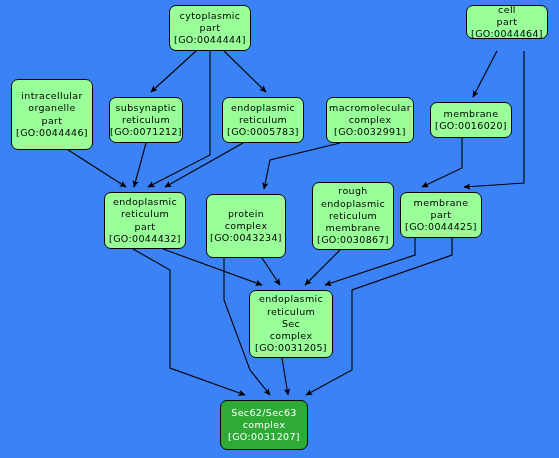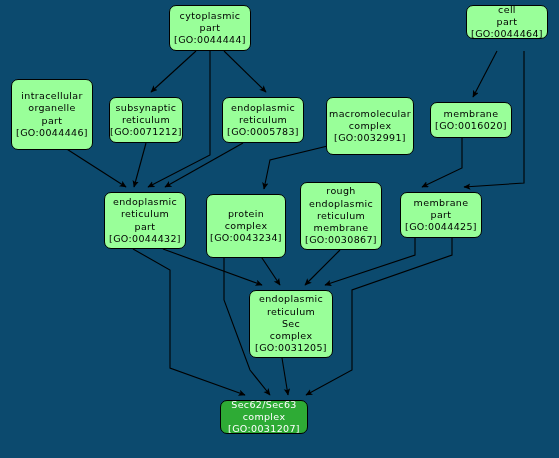--- a/index.html
+++ b/index.html
@@ -4,21 +4,21 @@
 <style>
   html, body {
     margin: 0;
     padding: 0;
     background: #ffffff;
   }
   #canvas {
     position: relative;
     width: 559px;
     height: 458px;
-    background: #0c4a6e;
+    background: #3b82f6;
     font-family: "DejaVu Sans", sans-serif;
     overflow: hidden;
   }
   #edge-layer {
     position: absolute;
     left: 0;
     top: 0;
     width: 559px;
     height: 458px;
   }
@@ -108,59 +108,59 @@
       <div class="go-node" style="left: 109px; top: 97px; width: 74px; height: 46px;">
         <span class="nm">subsynaptic
 reticulum</span>
         <span class="gid">[GO:0071212]</span>
       </div>
       <div class="go-node" style="left: 222px; top: 97px; width: 82px; height: 46px;">
         <span class="nm">endoplasmic
 reticulum</span>
         <span class="gid">[GO:0005783]</span>
       </div>
-      <div class="go-node" style="left: 326px; top: 97px; width: 88px; height: 58px;">
+      <div class="go-node" style="left: 326px; top: 97px; width: 88px; height: 46px;">
         <span class="nm">macromolecular
 complex</span>
         <span class="gid">[GO:0032991]</span>
       </div>
       <div class="go-node" style="left: 430px; top: 102px; width: 82px; height: 36px;">
         <span class="nm">membrane</span>
         <span class="gid">[GO:0016020]</span>
       </div>
       <div class="go-node" style="left: 104px; top: 192px; width: 82px; height: 57px;">
         <span class="nm">endoplasmic
 reticulum
 part</span>
         <span class="gid">[GO:0044432]</span>
       </div>
       <div class="go-node" style="left: 206px; top: 194px; width: 80px; height: 64px;">
         <span class="nm">protein
 complex</span>
         <span class="gid">[GO:0043234]</span>
       </div>
-      <div class="go-node" style="left: 300px; top: 182px; width: 82px; height: 68px;">
+      <div class="go-node" style="left: 312px; top: 182px; width: 82px; height: 68px;">
         <span class="nm">rough
 endoplasmic
 reticulum
 membrane</span>
         <span class="gid">[GO:0030867]</span>
       </div>
       <div class="go-node" style="left: 400px; top: 192px; width: 82px; height: 46px;">
         <span class="nm">membrane
 part</span>
         <span class="gid">[GO:0044425]</span>
       </div>
       <div class="go-node" style="left: 249px; top: 290px; width: 84px; height: 68px;">
         <span class="nm">endoplasmic
 reticulum
 Sec
 complex</span>
         <span class="gid">[GO:0031205]</span>
       </div>
-      <div class="go-node selected" style="left: 220px; top: 400px; width: 88px; height: 34px;">
+      <div class="go-node selected" style="left: 220px; top: 400px; width: 88px; height: 50px;">
         <span class="nm">Sec62/Sec63
 complex</span>
         <span class="gid">[GO:0031207]</span>
       </div>
     </div>
 
 </div>
 
 </body></html>

